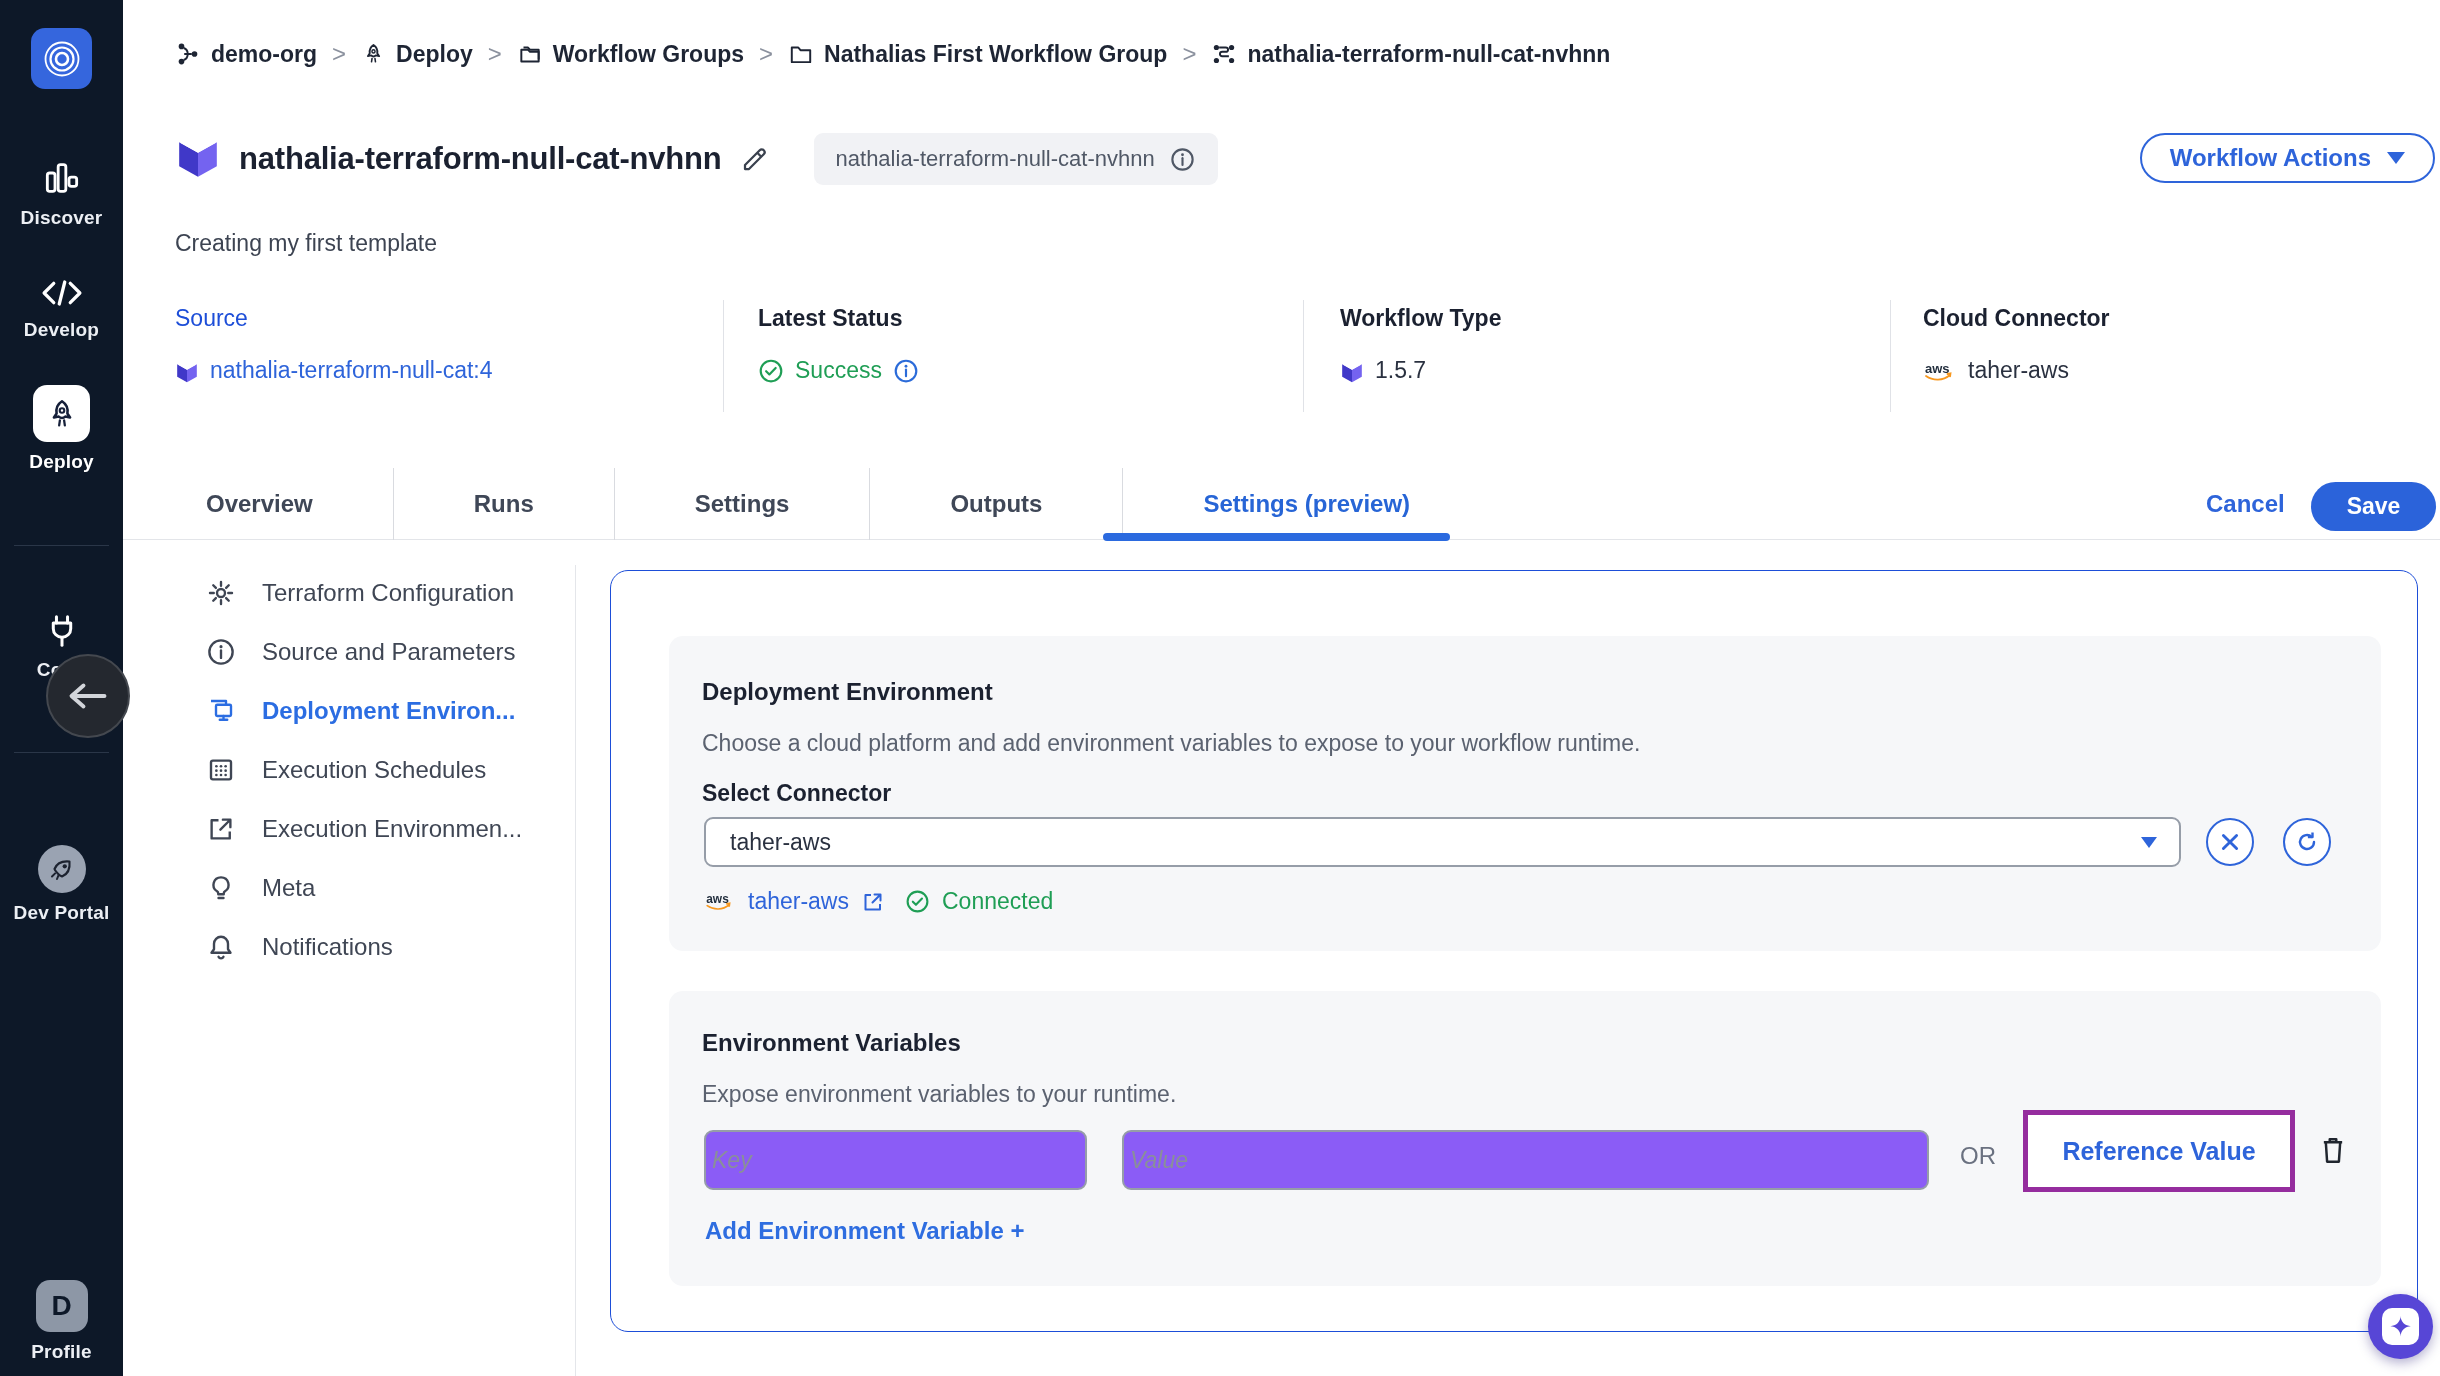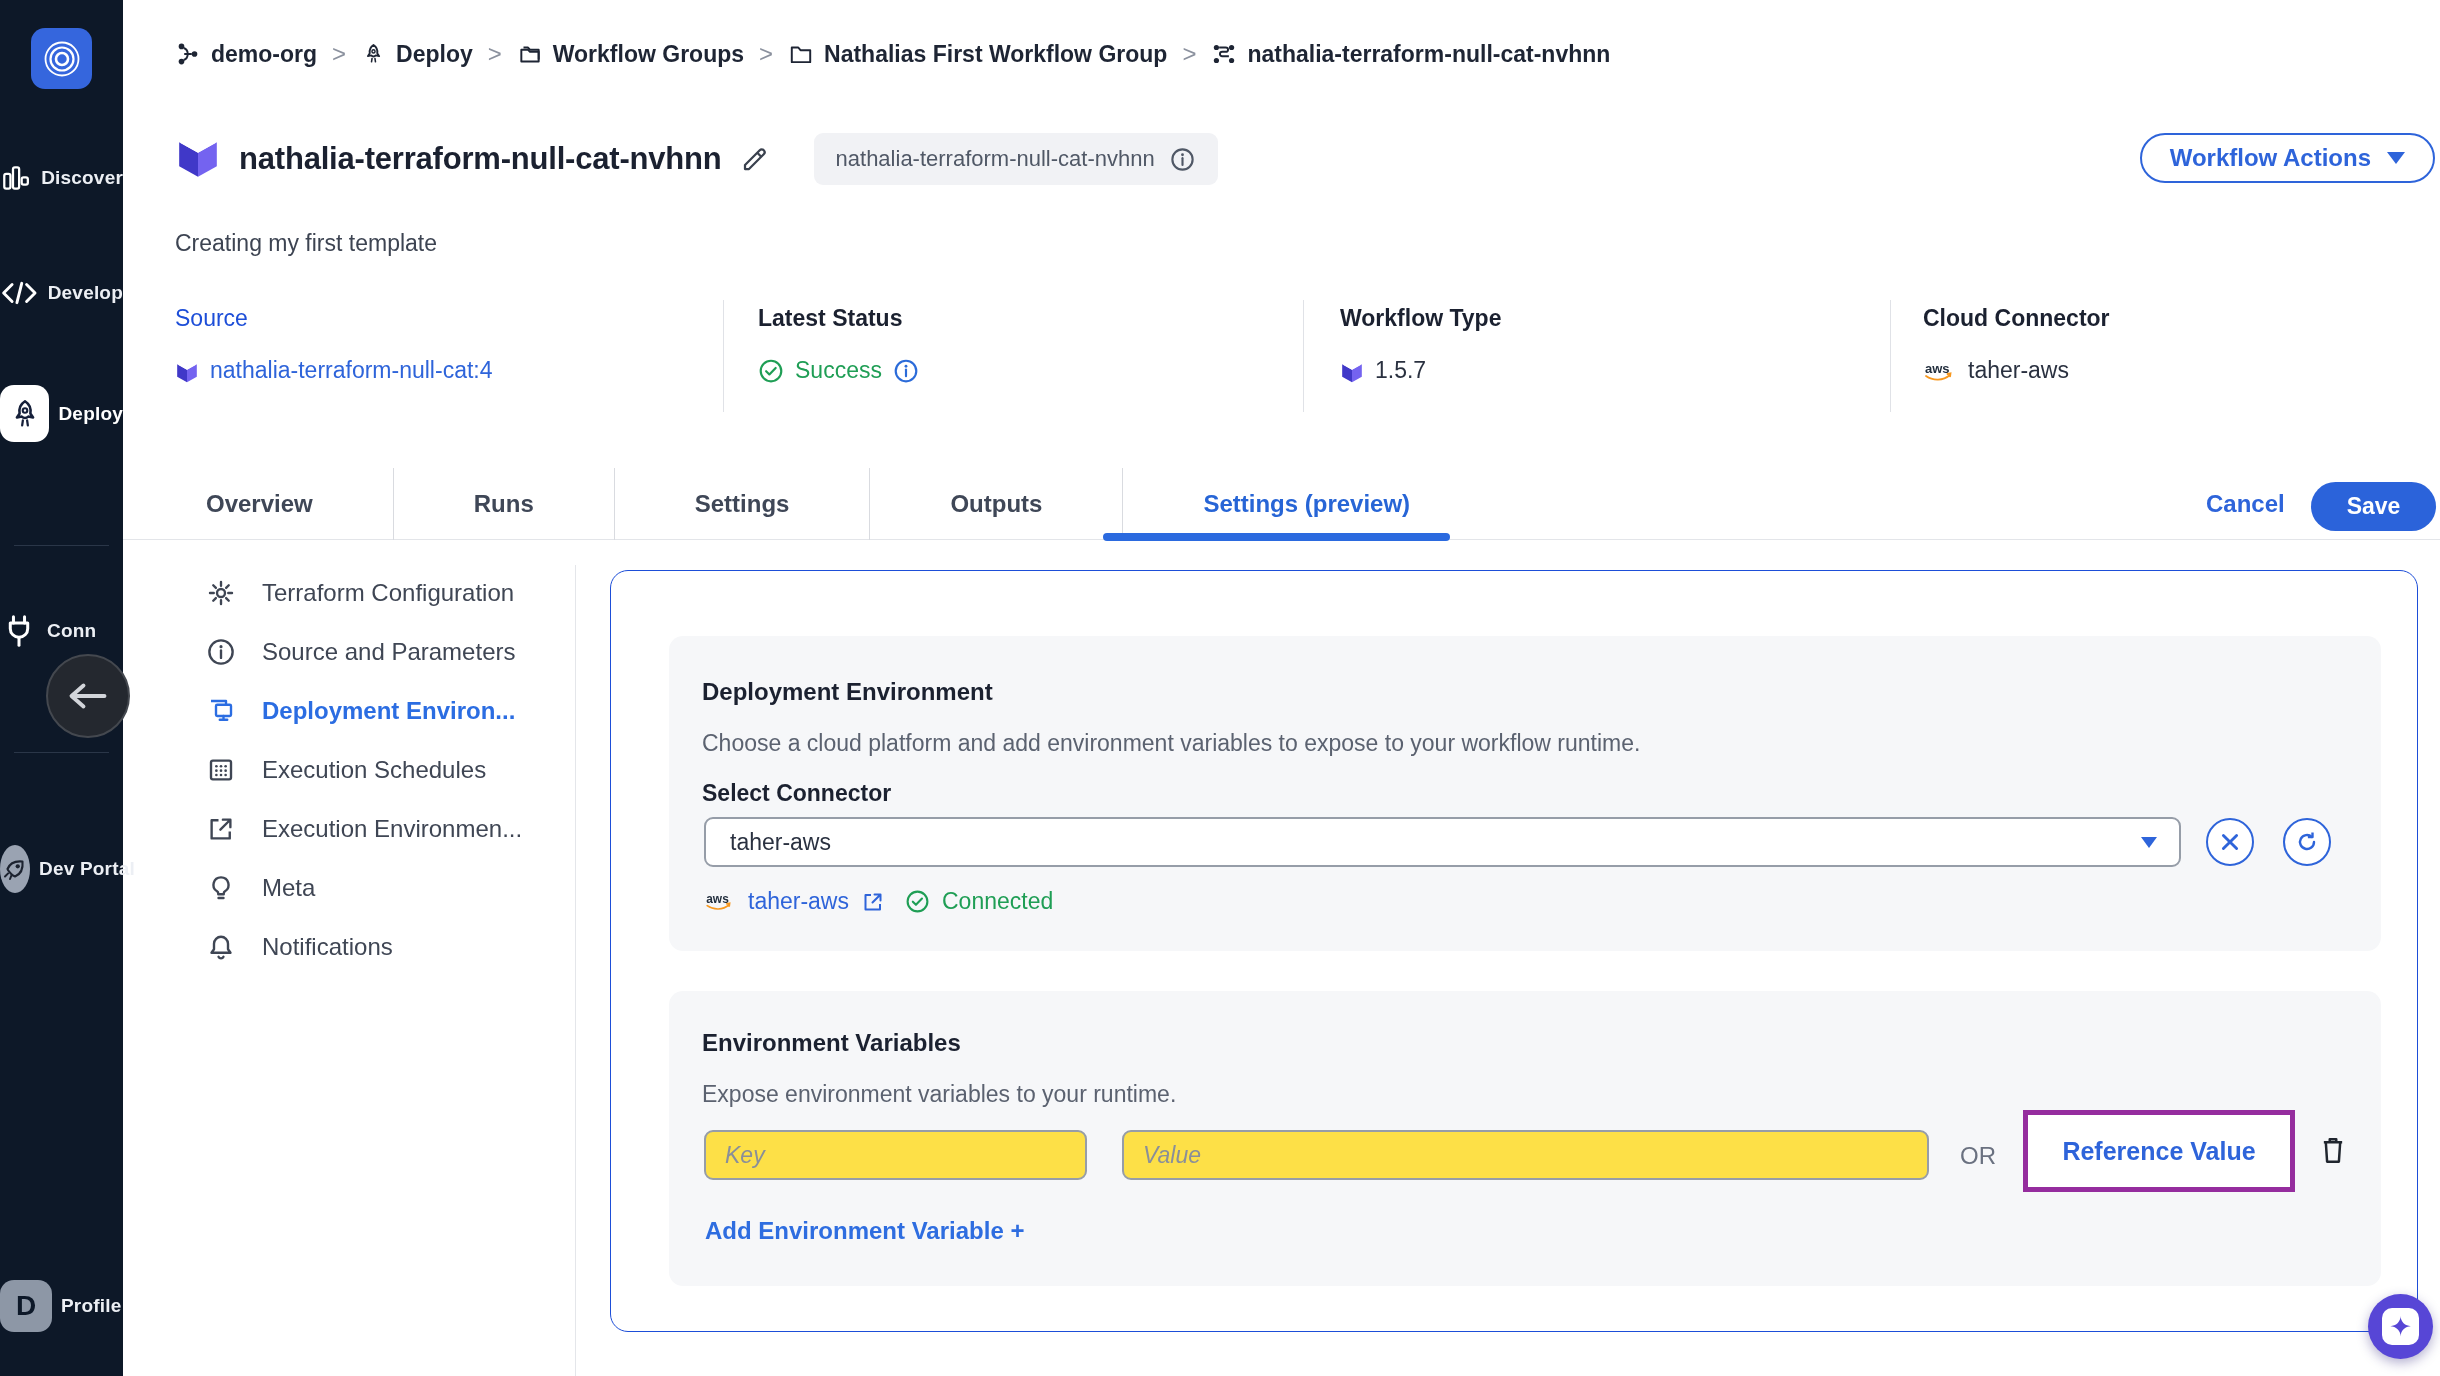--- a/index.html
+++ b/index.html
@@ -8,21 +8,21 @@
     font-family:"Liberation Sans","DejaVu Sans",sans-serif;
     background:#ffffff; color:#1c2330; overflow:hidden;
   }
   #app { position:relative; width:2440px; height:1376px; background:#fff; }
 
   
   .sidebar {
     position:absolute; left:0; top:0; width:123px; height:1376px;
     background:#0d1828; z-index:5;
   }
-  .sb-item { position:absolute; left:0; width:123px; display:flex; flex-direction:row; align-items:center; gap:9px; color:#eceff4; }
+  .sb-item { position:absolute; left:0; width:123px; display:flex; flex-direction:column; align-items:center; gap:9px; color:#eceff4; }
   .sb-label { font-size:19px; font-weight:700; letter-spacing:.2px; white-space:nowrap; }
   .sb-logo {
     position:absolute; left:31px; top:28px; width:61px; height:61px; border-radius:14px;
     background:#3566dd; display:flex; align-items:center; justify-content:center;
   }
   .sb-divider { position:absolute; left:14px; right:14px; height:1px; background:#2a3648; }
   .sb-deploy-sq { width:57px; height:57px; border-radius:14px; background:#ffffff; display:flex; align-items:center; justify-content:center; }
   .sb-devportal-c { width:48px; height:48px; border-radius:50%; background:#9aa3b2; display:flex; align-items:center; justify-content:center; }
   .sb-profile-sq { width:52px; height:52px; border-radius:14px; background:#8d97a6; display:flex; align-items:center; justify-content:center;
     color:#0d1828; font-size:28px; font-weight:800; }
@@ -90,22 +90,22 @@
   .sec-desc { position:absolute; font-size:23px; color:#5b6270; }
   .field-label { position:absolute; font-size:23px; font-weight:800; color:#1b2130; }
 
   .select-box { position:absolute; left:35px; top:181px; width:1477px; height:50px; background:#fff;
     border:2px solid #969da8; border-radius:9px; display:flex; align-items:center; padding:0 24px; font-size:23px; color:#2a3140; cursor:pointer; }
   .select-box .tri-down { position:absolute; right:22px; border-left-width:8px; border-right-width:8px; border-top-width:11px; }
   .round-btn { position:absolute; top:182px; width:48px; height:48px; border-radius:50%; border:2.5px solid #2e64da;
     background:#fff; color:#2e64da; display:flex; align-items:center; justify-content:center; cursor:pointer; }
   .connected-row { position:absolute; left:35px; top:252px; display:flex; align-items:center; gap:12px; font-size:23px; }
 
-  .env-input { position:absolute; height:50px; background:#fde047; border:2px solid #969da8; border-radius:9px;
-    padding:0 19px; font-size:23px; color:#2a3140; font-family:inherit; }
+  .env-input { position:absolute; height:60px; background:#8b5cf6; border:2px solid #969da8; border-radius:9px;
+    padding:0 6px; font-size:23px; color:#2a3140; font-family:inherit; }
   .env-input::placeholder { font-style:italic; color:#8a8f99; }
   .or-label { position:absolute; font-size:24px; color:#6a7180; }
   .ref-value-box { position:absolute; left:1354px; top:119px; width:272px; height:82px; background:#fff;
     border:5px solid #952d9e; display:flex; align-items:center; justify-content:center; cursor:pointer; }
   .ref-value-box span { color:#2e64da; font-size:25px; font-weight:800; }
   .trash-btn { position:absolute; left:1648px; top:142px; cursor:pointer; color:#20262f; }
   .add-env { position:absolute; left:36px; top:226px; font-size:24px; font-weight:800; color:#2e6de0; cursor:pointer; }
 
   .ai-fab { position:absolute; left:2368px; top:1294px; width:65px; height:65px; border-radius:50%;
     background:#5746d6; display:flex; align-items:center; justify-content:center; cursor:pointer; z-index:8;

